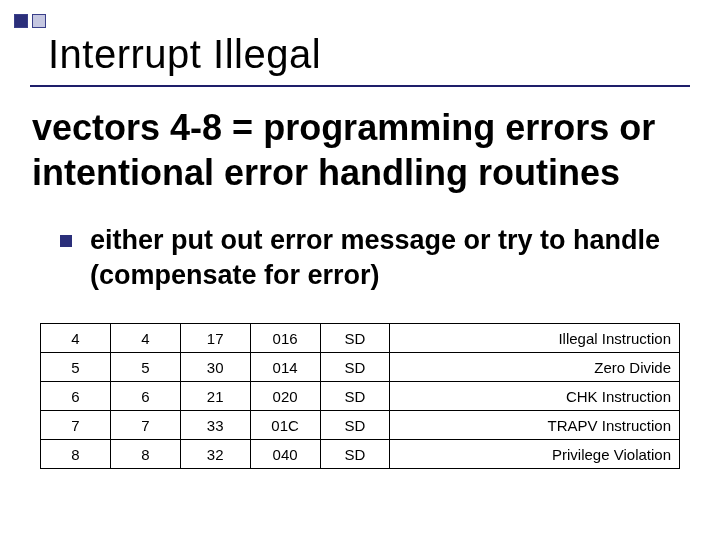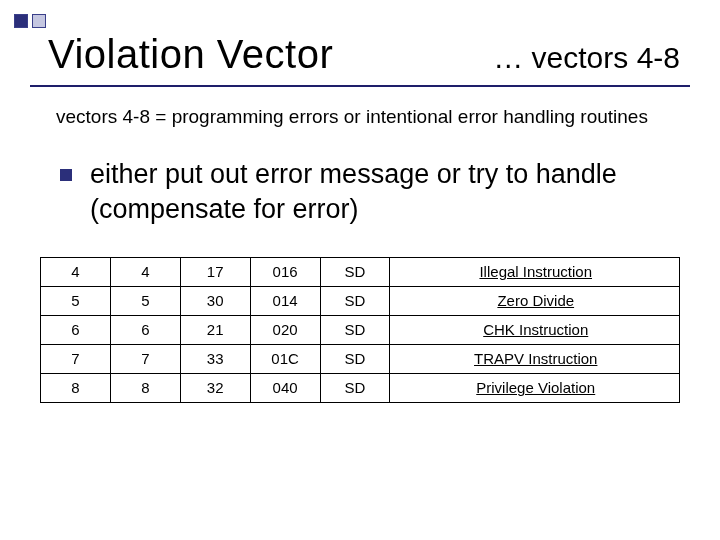--- a/index.html
+++ b/index.html
@@ -49,28 +49,30 @@
   .subtitle-right {
     font-size: 30px;
     font-weight: 400;
   }
   .rule {
     border: none;
     border-top: 2px solid #1e1e6a;
     margin: 8px 0 18px 0;
   }
   .body-text {
-    font-size: 19px;
+    font-size: 36px;
     line-height: 1.25;
-    margin: 0 10px 28px 26px;
+    margin: 0 10px 28px 2px;
+    font-weight: bold;
   }
   .bullet-row {
     display: flex;
     align-items: flex-start;
     margin: 0 10px 30px 30px;
+    font-weight: bold;
   }
   .bullet {
     width: 12px;
     height: 12px;
     background: #2b2f7a;
     margin-top: 12px;
     margin-right: 18px;
     flex-shrink: 0;
   }
   .bullet-text {
@@ -84,44 +86,42 @@
     font-family: Arial, Helvetica, sans-serif;
     font-size: 15px;
   }
   .vec-table td {
     border: 1px solid #000;
     padding: 4px 8px;
     text-align: center;
     height: 20px;
   }
   .vec-table td:last-child {
-    text-align: center;
+    text-align: right;
     padding-left: 10px;
-    text-decoration: underline;
   }
   .vec-table col.c1 { width: 70px; }
   .vec-table col.c2 { width: 70px; }
   .vec-table col.c3 { width: 70px; }
   .vec-table col.c4 { width: 70px; }
   .vec-table col.c5 { width: 70px; }
   .vec-table col.c6 { width: 290px; }
 </style>
 </head>
 <body>
 
 <div class="slide">
 
   <div class="corner-decor">
     <div class="sq dark"></div>
     <div class="sq"></div>
   </div>
 
   <div class="title-row">
-    <div class="title">Violation Vector</div>
-    <div class="subtitle-right">… vectors 4-8</div>
+    <div class="title">Interrupt Illegal</div>
   </div>
 
   <hr class="rule">
 
   <div class="body-text">vectors 4-8 = programming errors or intentional error handling routines</div>
 
   <div class="bullet-row">
     <div class="bullet"></div>
     <div class="bullet-text">either put out error message or try to handle (compensate for error)</div>
   </div>

